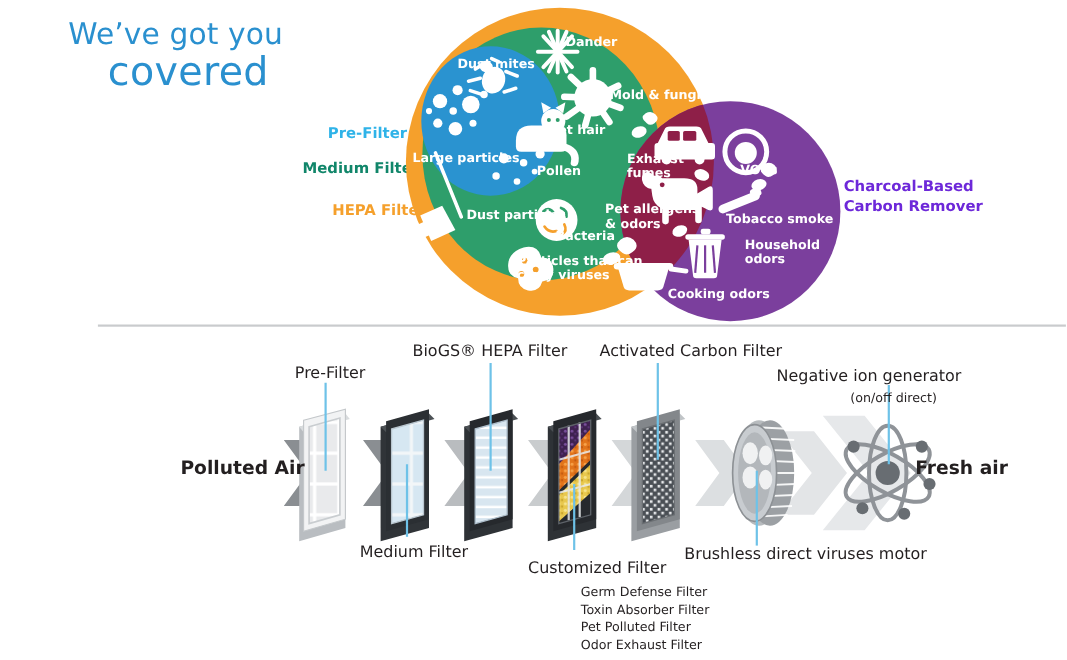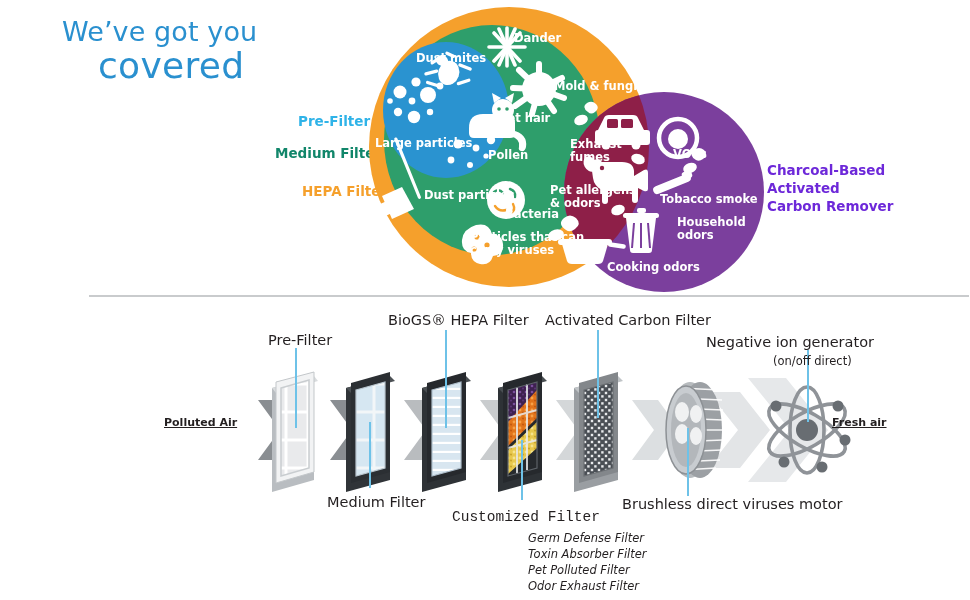--- a/index.html
+++ b/index.html
@@ -29,40 +29,39 @@
 
   .vtxt{fill:#ffffff;font-family:"DejaVu Sans","Liberation Sans",sans-serif;font-weight:700;}
 
   
   .divider{position:absolute;left:45px;top:295px;width:880px;height:2px;background:#c9cbcd;}
 
   
   #flow{position:absolute;left:0;top:300px;}
 
   .flabel{position:absolute;font-size:14.5px;color:#231f20;white-space:nowrap;}
-  .flabel.bold{font-weight:700;font-size:11px;text-decoration:underline;}
-  .fsub{position:absolute;font-size:11.5px;font-style:italic;color:#231f20;white-space:nowrap;}
+  .flabel.bold{font-weight:700;font-size:17px;}
+  .fsub{position:absolute;font-size:11.5px;color:#231f20;white-space:nowrap;}
   .fsmall{position:absolute;font-size:11.5px;color:#231f20;white-space:nowrap;}
 </style>
 </head>
 <body>
 
 <div id="root">
 
   <div class="headline">
     <div class="l1">We’ve got you</div>
     <div class="l2">covered</div>
   </div>
 
   <div class="vlabel pre">Pre-Filter</div>
   <div class="vlabel med">Medium Filter</div>
   <div class="vlabel hepa">HEPA Filter</div>
   <div class="vlabel char">
     <div>Charcoal-Based</div>
-    <div>Activated</div>
     <div>Carbon Remover</div>
   </div>
 
   <svg id="venn" width="420" height="295" viewBox="0 0 420 295">
     <defs>
       <clipPath id="clipOrange">
           <circle cx="147" cy="147" r="140"></circle>
         </clipPath>
       <clipPath id="clipPurple">
           <circle cx="302" cy="192" r="100"></circle>
@@ -395,22 +394,22 @@
       <line x1="644" y1="196" x2="644" y2="128"></line>
       <line x1="764" y1="50" x2="764" y2="122"></line>
     </g>
   </svg>
 
   <div class="flabel bold" style="left:120px;top:416px;">Polluted Air</div>
   <div class="flabel bold" style="left:788px;top:416px;">Fresh air</div>
 
   <div class="flabel" style="left:224px;top:332px;">Pre-Filter</div>
   <div class="flabel" style="left:283px;top:494px;">Medium Filter</div>
-  <div class="flabel" style="left:344px;top:312px;">BioGS® HEPA Filter</div>
-  <div class="flabel" style="left:408px;top:509px;font-family:Liberation Mono, monospace;">Customized Filter</div>
+  <div class="flabel" style="left:331px;top:312px;">BioGS® HEPA Filter</div>
+  <div class="flabel" style="left:436px;top:509px;">Customized Filter</div>
   <div class="flabel" style="left:501px;top:312px;">Activated Carbon Filter</div>
   <div class="flabel" style="left:578px;top:496px;">Brushless direct viruses motor</div>
   <div class="flabel" style="left:662px;top:334px;">Negative ion generator</div>
   <div class="fsmall" style="left:729px;top:354px;">(on/off direct)</div>
 
   <div class="fsub" style="left:484px;top:531px;">Germ Defense Filter</div>
   <div class="fsub" style="left:484px;top:547px;">Toxin Absorber Filter</div>
   <div class="fsub" style="left:484px;top:563px;">Pet Polluted Filter</div>
   <div class="fsub" style="left:484px;top:579px;">Odor Exhaust Filter</div>
 

